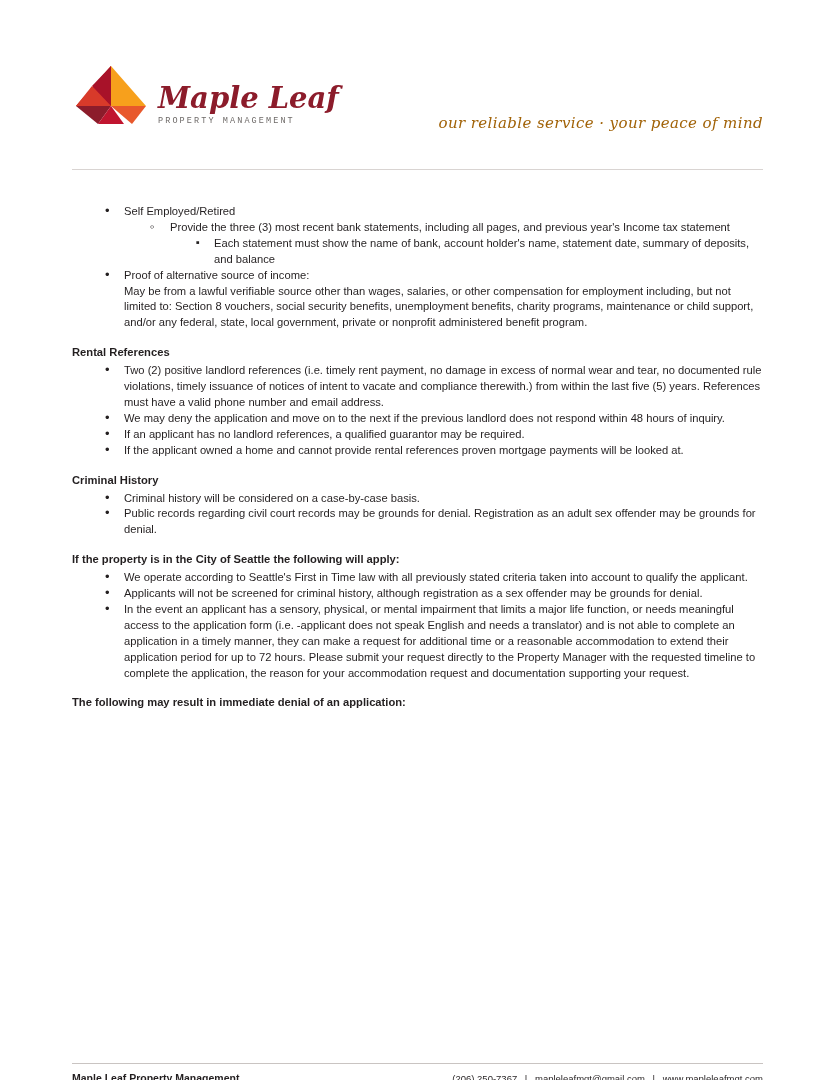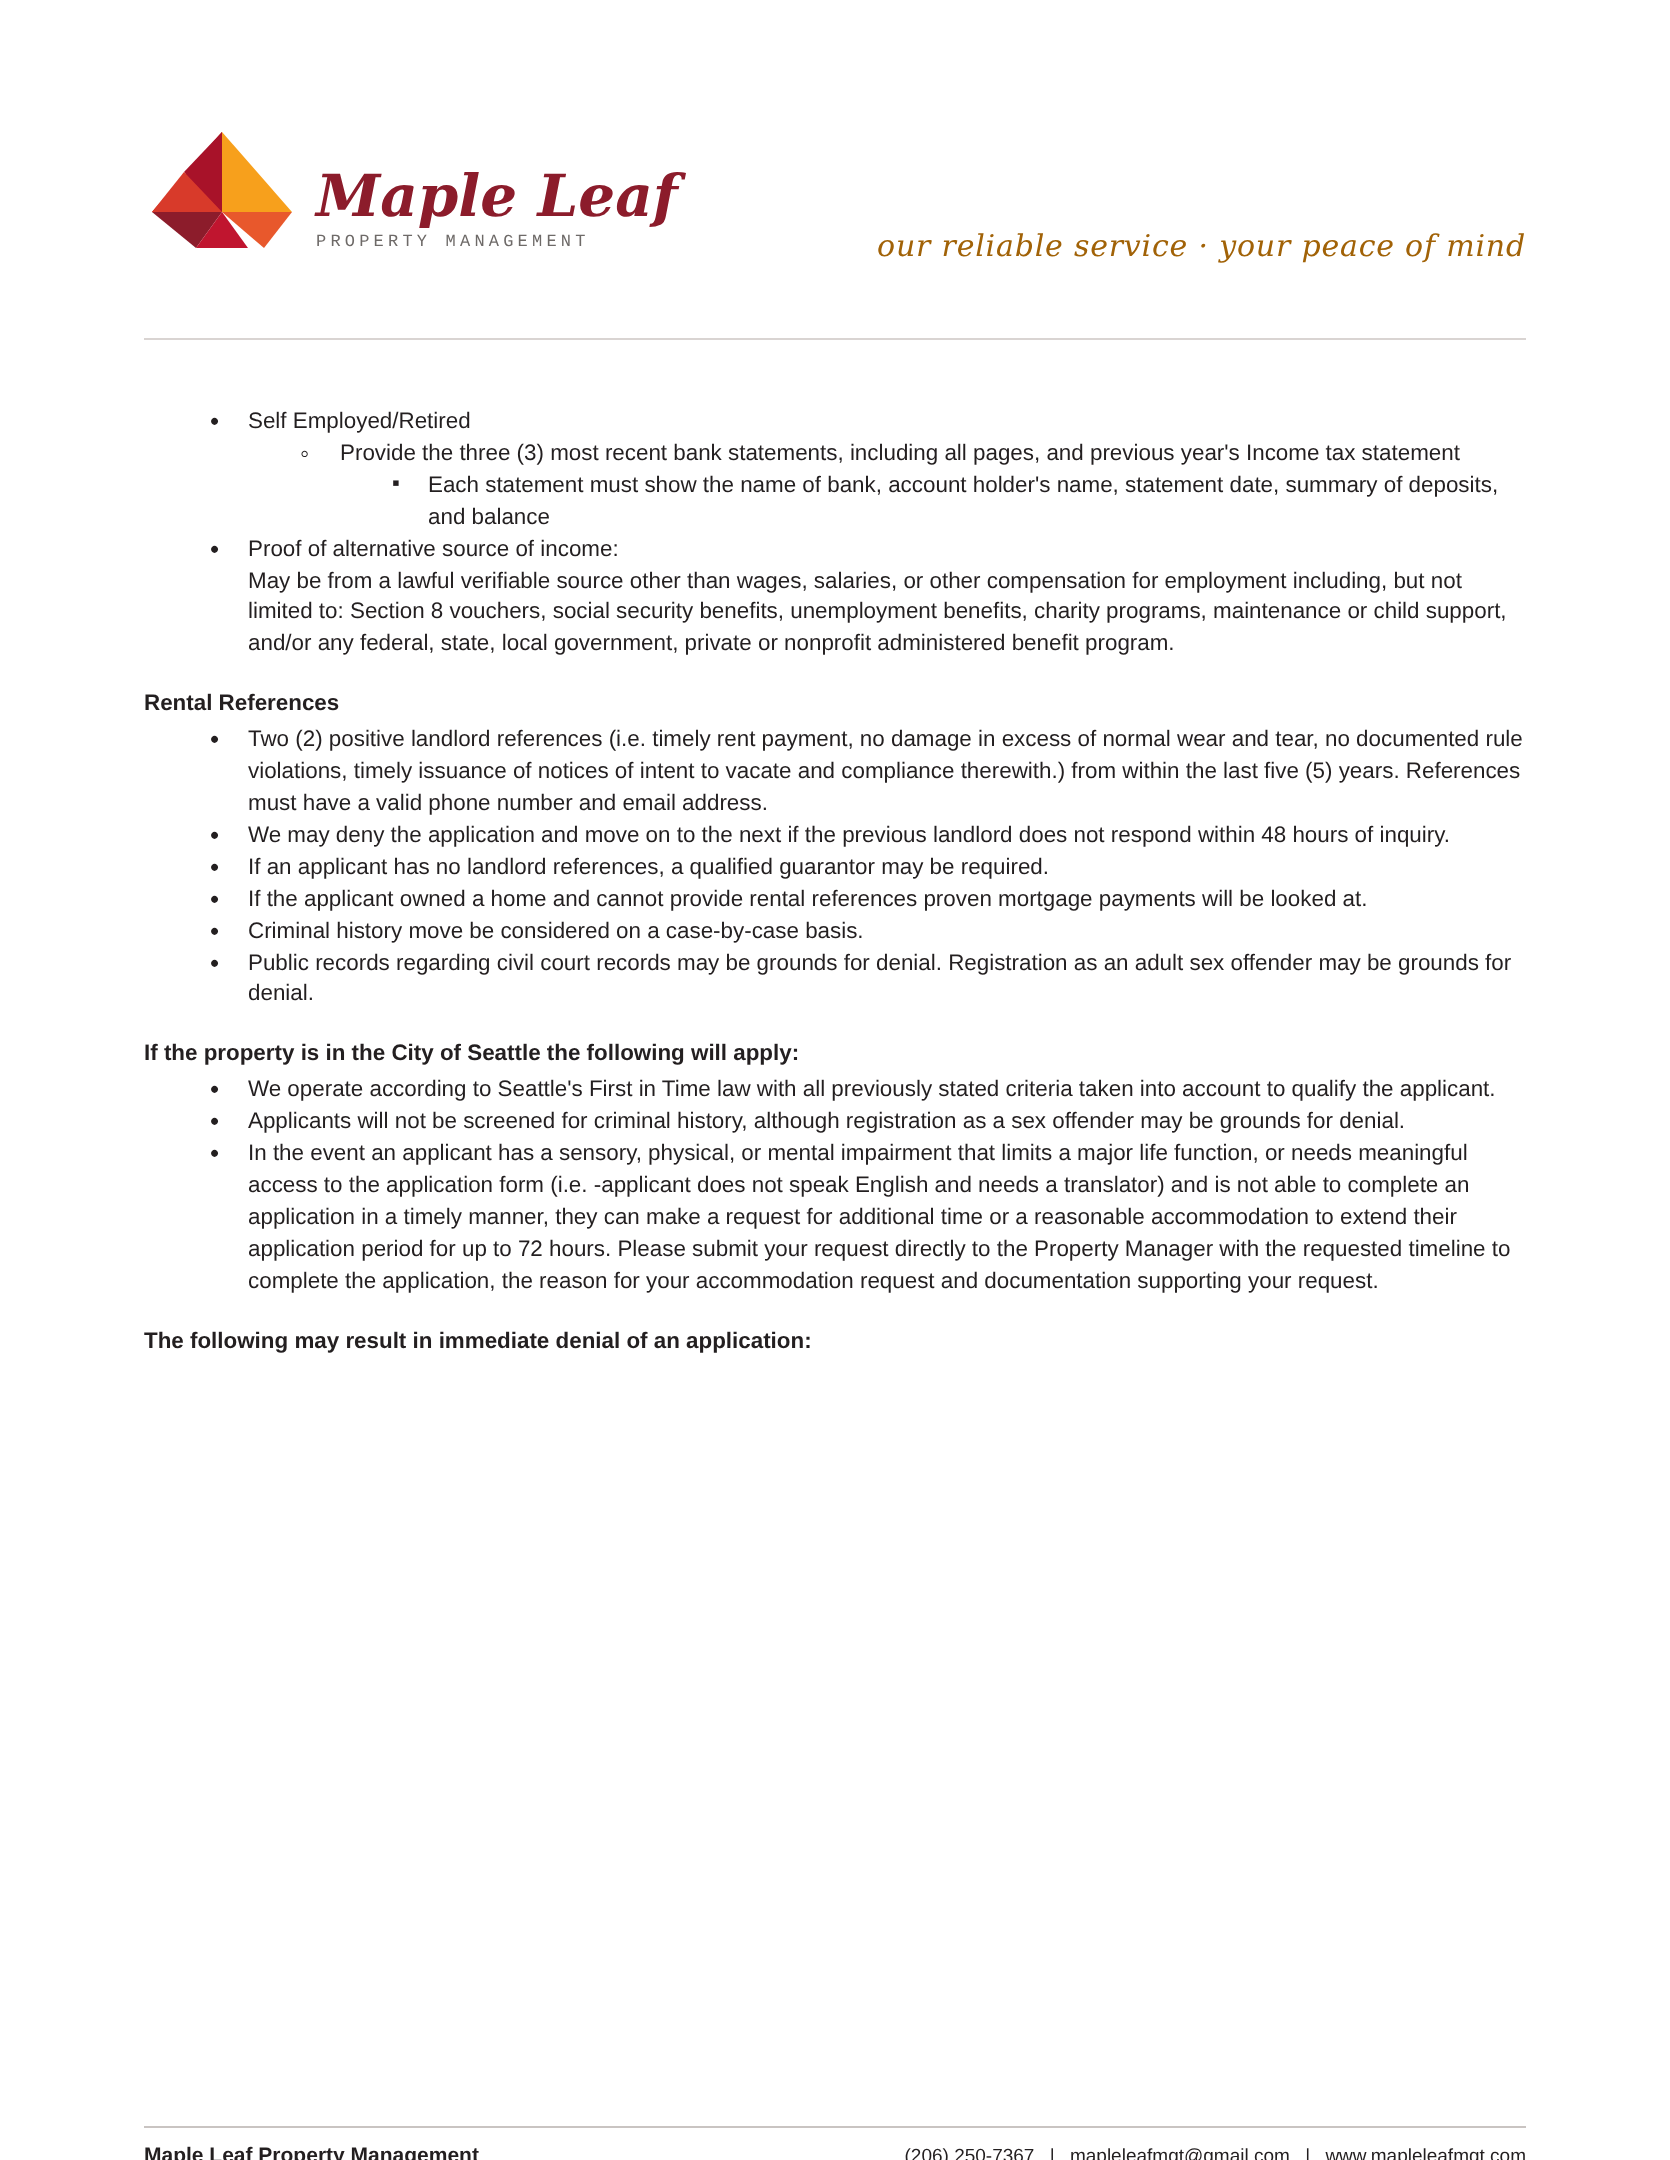--- a/index.html
+++ b/index.html
@@ -238,22 +238,23 @@
     </ul>
 
     <div class="section-head">Rental References</div>
     <ul class="lvl1">
       <li><span>Two (2) positive landlord references (i.e. timely rent payment, no damage in excess of normal wear and tear, no documented rule violations, timely issuance of notices of intent to vacate and compliance therewith.) from within the last five (5) years. References must have a valid phone number and email address.</span></li>
       <li><span>We may deny the application and move on to the next if the previous landlord does not respond within 48 hours of inquiry.</span></li>
       <li><span>If an applicant has no landlord references, a qualified guarantor may be required.</span></li>
       <li><span>If the applicant owned a home and cannot provide rental references proven mortgage payments will be looked at.</span></li>
     </ul>
 
-    <ul class="lvl1">
-      <li><span>Criminal history move be considered on a case-by-case basis.</span></li>
+    <div class="section-head">Criminal History</div>
+    <ul class="lvl1">
+      <li><span>Criminal history will be considered on a case-by-case basis.</span></li>
       <li><span>Public records regarding civil court records may be grounds for denial. Registration as an adult sex offender may be grounds for denial.</span></li>
     </ul>
 
     <div class="section-head">If the property is in the City of Seattle the following will apply:</div>
     <ul class="lvl1">
       <li><span>We operate according to Seattle's First in Time law with all previously stated criteria taken into account to qualify the applicant.</span></li>
       <li><span>Applicants will not be screened for criminal history, although registration as a sex offender may be grounds for denial.</span></li>
       <li><span>In the event an applicant has a sensory, physical, or mental impairment that limits a major life function, or needs meaningful access to the application form (i.e. -applicant does not speak English and needs a translator) and is not able to complete an application in a timely manner, they can make a request for additional time or a reasonable accommodation to extend their application period for up to 72 hours. Please submit your request directly to the Property Manager with the requested timeline to complete the application, the reason for your accommodation request and documentation supporting your request.</span></li>
     </ul>
 

